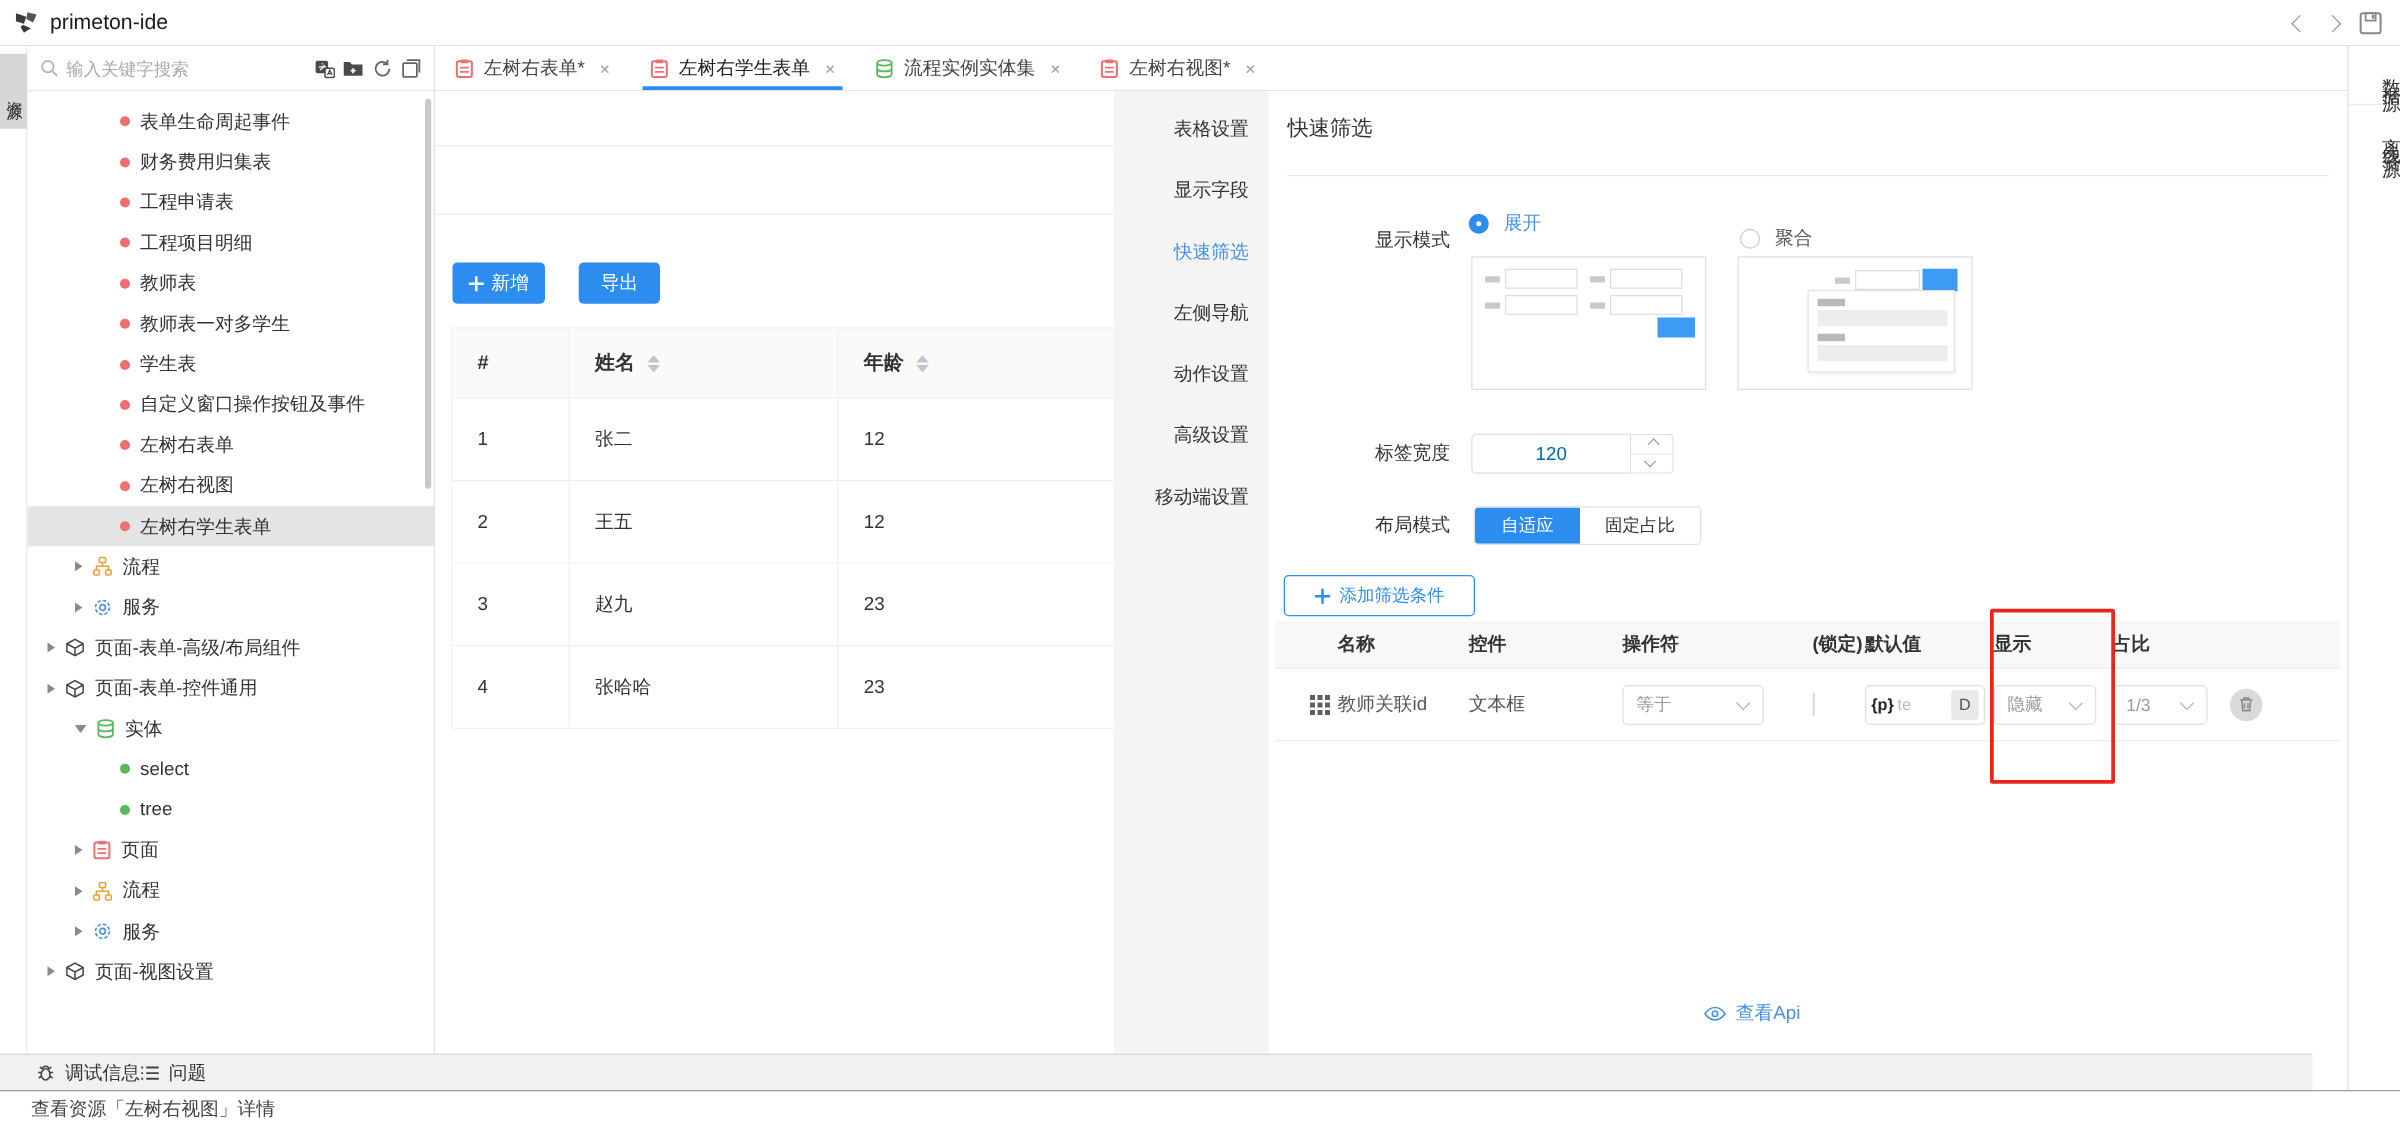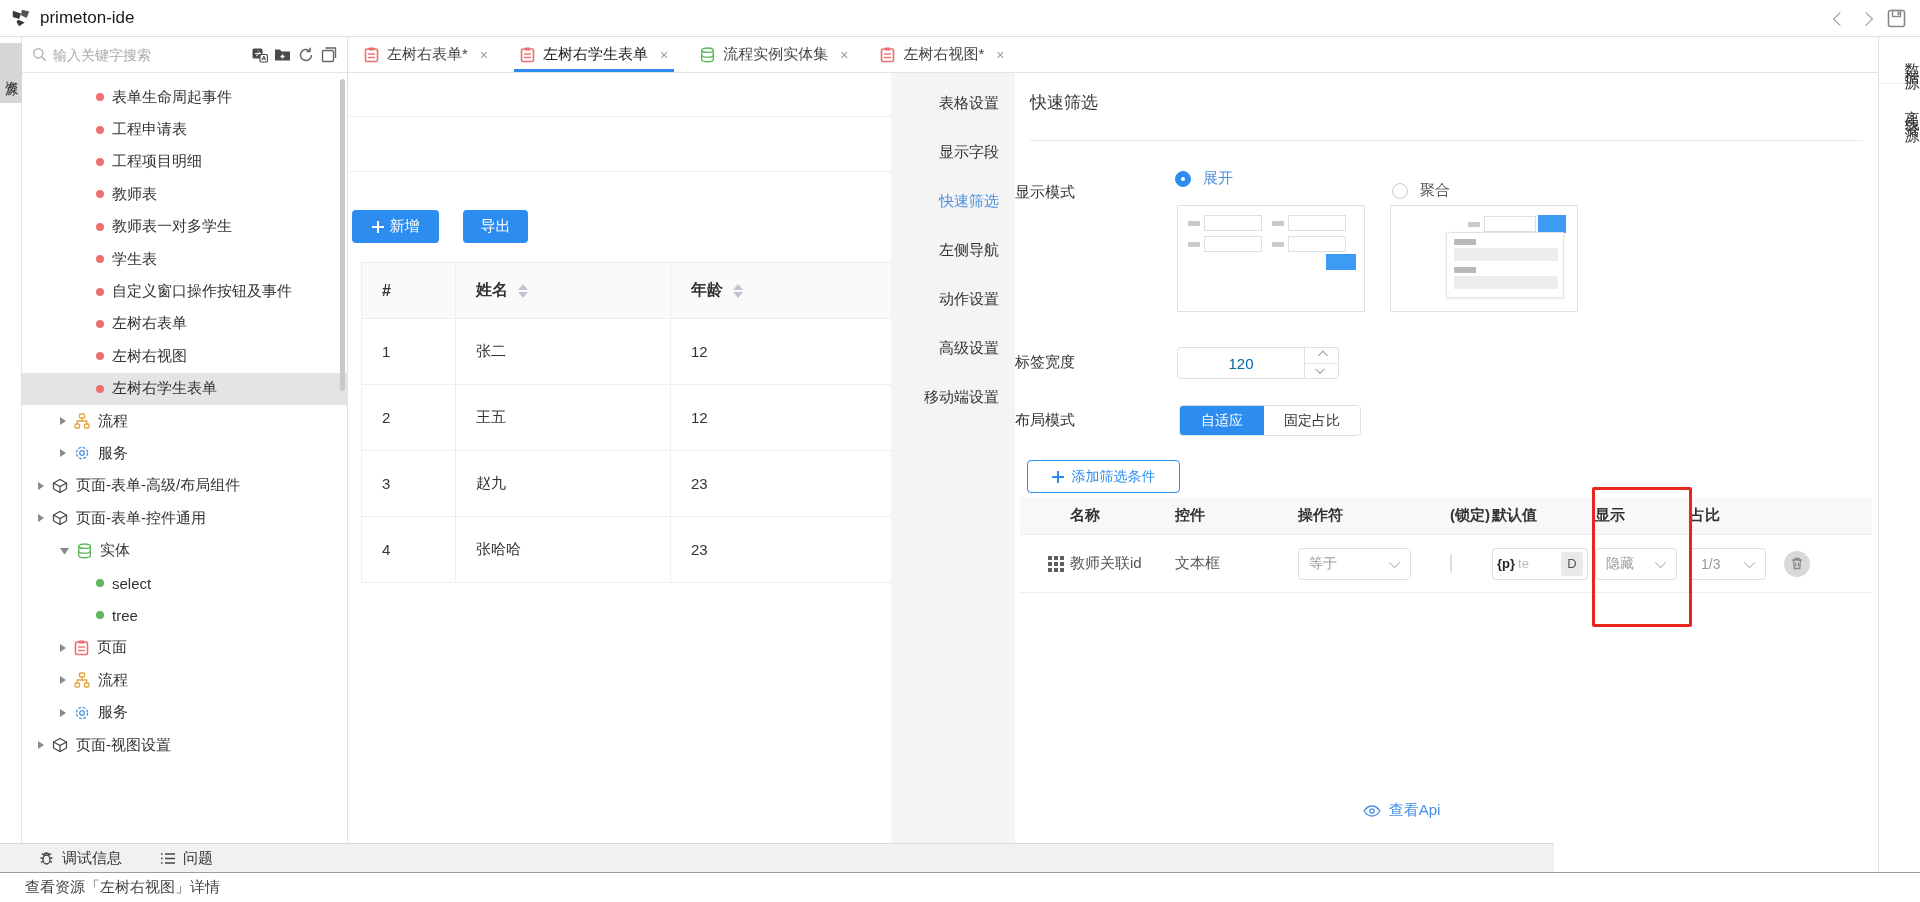--- a/index.html
+++ b/index.html
@@ -53,21 +53,21 @@
 .sort .up{border-bottom:6px solid #c0c4cc}
 .sort .dn{border-top:6px solid #c0c4cc}
 
 .smenu{position:absolute;left:891px;top:73px;width:124px;height:770px;background:#f4f4f5;padding-top:6px}
 .smenu-item{height:49px;display:flex;align-items:center;justify-content:flex-end;padding-right:16px;font-size:15px;color:#333;cursor:pointer;white-space:nowrap}
 .smenu-item.active{color:#4a90e2}
 
 .smain{position:absolute;left:1015px;top:73px;width:863px;height:770px;background:#fff}
 .p-title{position:absolute;left:15px;top:18px;font-size:17px;color:#333}
 .p-divider{position:absolute;left:15px;right:15px;top:67px;height:1px;background:#e9e9e9}
-.flabel{position:absolute;width:145px;font-size:15px;color:#333}
+.flabel{position:absolute;width:145px;text-align:right;font-size:15px;color:#333}
 .radio{position:absolute;display:flex;align-items:center;gap:12px;cursor:pointer;font-size:15px}
 .rdot{width:16px;height:16px;border-radius:50%;border:1px solid #ccc;background:#fff}
 .radio.sel .rdot{border-color:#2d8cf0;background:#2d8cf0;position:relative}
 .radio.sel .rdot:after{content:"";position:absolute;left:5px;top:5px;width:4px;height:4px;border-radius:50%;background:#fff}
 .radio.sel{color:#4a90e2}
 .radio.uns{color:#5a5a5a}
 .pcard{position:absolute;width:188px;height:107px;border:1px solid #dcdfe6;background:#fff}
 .pc-grid{position:absolute;left:10px;top:9px;display:grid;grid-template-columns:auto auto;grid-column-gap:10px;grid-row-gap:5px}
 .pc-pair{display:flex;align-items:center;gap:4px}
 .pc-dash{width:12px;height:5px;background:#c9c9c9;border-radius:1px}
@@ -104,21 +104,21 @@
 .handle i{background:#5f5f5f}
 .trash{width:26px;height:26px;border-radius:50%;background:#d9d9d9;display:flex;align-items:center;justify-content:center;margin-left:18px;cursor:pointer}
 .viewapi{position:absolute;left:0;top:728px;width:100%;display:flex;justify-content:center;transform:translateX(-45px)}
 .viewapi .lnk{display:flex;align-items:center;gap:8px;color:#4a90e2;font-size:15px;cursor:pointer}
 .redrect{position:absolute;left:577px;top:414px;width:100px;height:140px;border:3px solid #e8261d;border-radius:2px;z-index:9;pointer-events:none}
 
 .right-rail{position:absolute;left:1878px;top:37px;width:42px;height:835px;background:#fff;border-left:1px solid #e0e0e0}
 .rr-tab{width:42px;writing-mode:vertical-rl;text-orientation:upright;font-size:15px;color:#333;display:flex;justify-content:center;padding:14px 0;letter-spacing:6px;cursor:pointer}
 .rr-tab.first{border-bottom:1px solid #ececec}
 
-.btoolbar{position:absolute;left:0;top:843px;width:1554px;height:29px;background:#f1f1f1;border-top:1px solid #d9d9d9;display:flex;align-items:center;padding-left:38px;gap:38px}
+.btoolbar{position:absolute;left:0;top:843px;width:1850px;height:29px;background:#f1f1f1;border-top:1px solid #d9d9d9;display:flex;align-items:center;padding-left:28px;}
 .bt-item{display:flex;align-items:center;gap:7px;font-size:15px;color:#333;cursor:pointer}
 .statusbar{position:absolute;left:0;top:872px;width:1920px;height:30px;background:#fff;border-top:1px solid #9e9e9e;display:flex;align-items:center;padding-left:25px;font-size:15px;color:#444}
 .plus{position:relative;width:12px;height:12px}
 .plus:before,.plus:after{content:"";position:absolute;background:currentColor}
 .plus:before{left:5px;top:0;width:2px;height:12px}
 .plus:after{left:0;top:5px;width:12px;height:2px}
 </style>
 </head>
 <body>
 
@@ -179,20 +179,24 @@
       </span>
   </div>
 
   <div class="tree">
     <div class="titem lv3">
         <span class="dot red"></span>
         <span>表单生命周起事件</span>
       </div>
     <div class="titem lv3">
         <span class="dot red"></span>
+        <span>财务费用归集表</span>
+      </div>
+    <div class="titem lv3">
+        <span class="dot red"></span>
         <span>工程申请表</span>
       </div>
     <div class="titem lv3">
         <span class="dot red"></span>
         <span>工程项目明细</span>
       </div>
     <div class="titem lv3">
         <span class="dot red"></span>
         <span>教师表</span>
       </div>
@@ -349,21 +353,21 @@
         <line x1="4" y1="10.5" x2="11" y2="10.5" stroke="#ed6f6f" stroke-width="1.4"></line>
       </svg>
       <span>左树右视图*</span>
       <span class="x">×</span>
     </div>
 </div>
 
 <div class="center">
   <div class="hline" style="top:43px"></div>
   <div class="hline" style="top:98px"></div>
-  <div class="btn" style="left:4px;top:137px;width:87px">
+  <div class="btn" style="left:14px;top:137px;width:74px">
       <span class="plus"></span>
       <span>新增</span>
     </div>
   <div class="btn" style="left:115px;top:137px;width:65px">
       <span>导出</span>
     </div>
 
   <div class="mtable">
     <div class="mtr mth">
       <div class="mtd c1">

